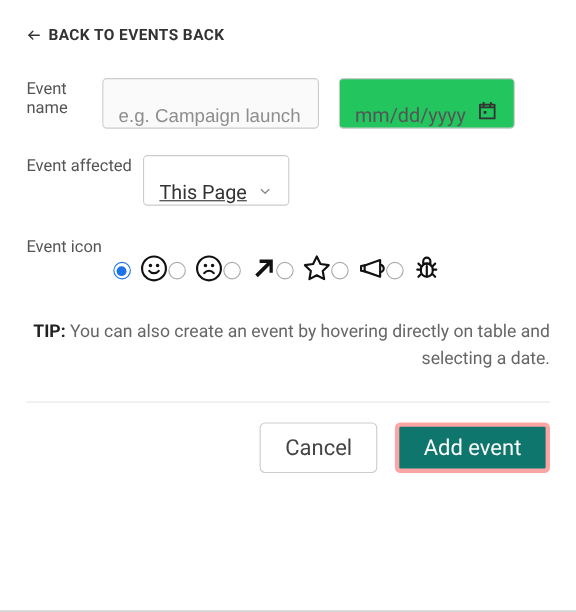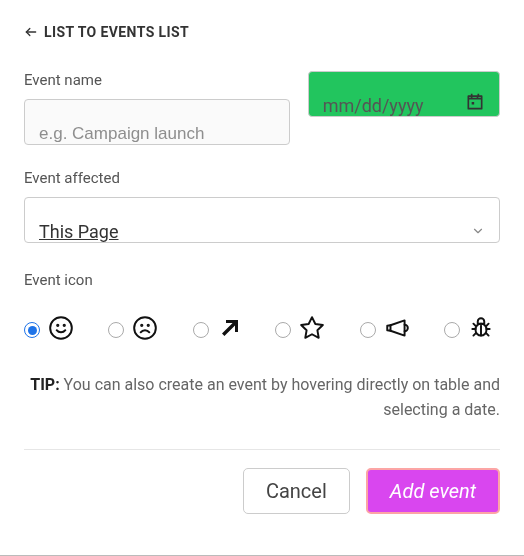--- a/index.html
+++ b/index.html
@@ -24,21 +24,21 @@
       user-select: none;
     }
     .back-link svg { display:block; }
     .form-row {
       display: flex;
       gap: 18px;
       margin-top: 28px;
     }
     .field {
       display: flex;
-      flex-direction: column;
+      flex-direction: row;
       gap: 10px;
     }
     .field-name { flex: 1 1 58%; }
     .field-date { flex: 1 1 42%; }
     .label {
       font-size: 15px;
       color: #555;
     }
     .text-input, .date-input, .select {
       height: 46px;
@@ -127,40 +127,39 @@
       display:inline-flex; align-items:center; justify-content:center;
       cursor: pointer;
       user-select:none;
     }
     .btn-cancel {
       background: #fff;
       border: 1px solid #ccc;
       color: #444;
     }
     .btn-primary {
-      background: #d946ef;
-      border: 2px solid #fca5a5;
+      background: #0f766e;
+      border: 4px solid #fca5a5;
       color: #fff;
-      font-style: italic;
     }
   </style>
 </head>
 <body>
 
 
 
 
 <div class="back-link">
   <span>
     <svg width="14" height="14" viewBox="0 0 24 24" fill="none" stroke="#333" stroke-width="2.2" stroke-linecap="round" stroke-linejoin="round">
         <line x1="20" y1="12" x2="4" y2="12"></line>
         <polyline points="10 18 4 12 10 6"></polyline>
       </svg>
   </span>
-  <span>LIST TO EVENTS LIST</span>
+  <span>BACK TO EVENTS BACK</span>
 </div>
 
 
 <div class="form-row">
   <div class="field field-name">
     <div class="label">Event name</div>
     <div class="text-input">
       <input type="text" placeholder="e.g. Campaign launch" style="">
     </div>
   </div>

